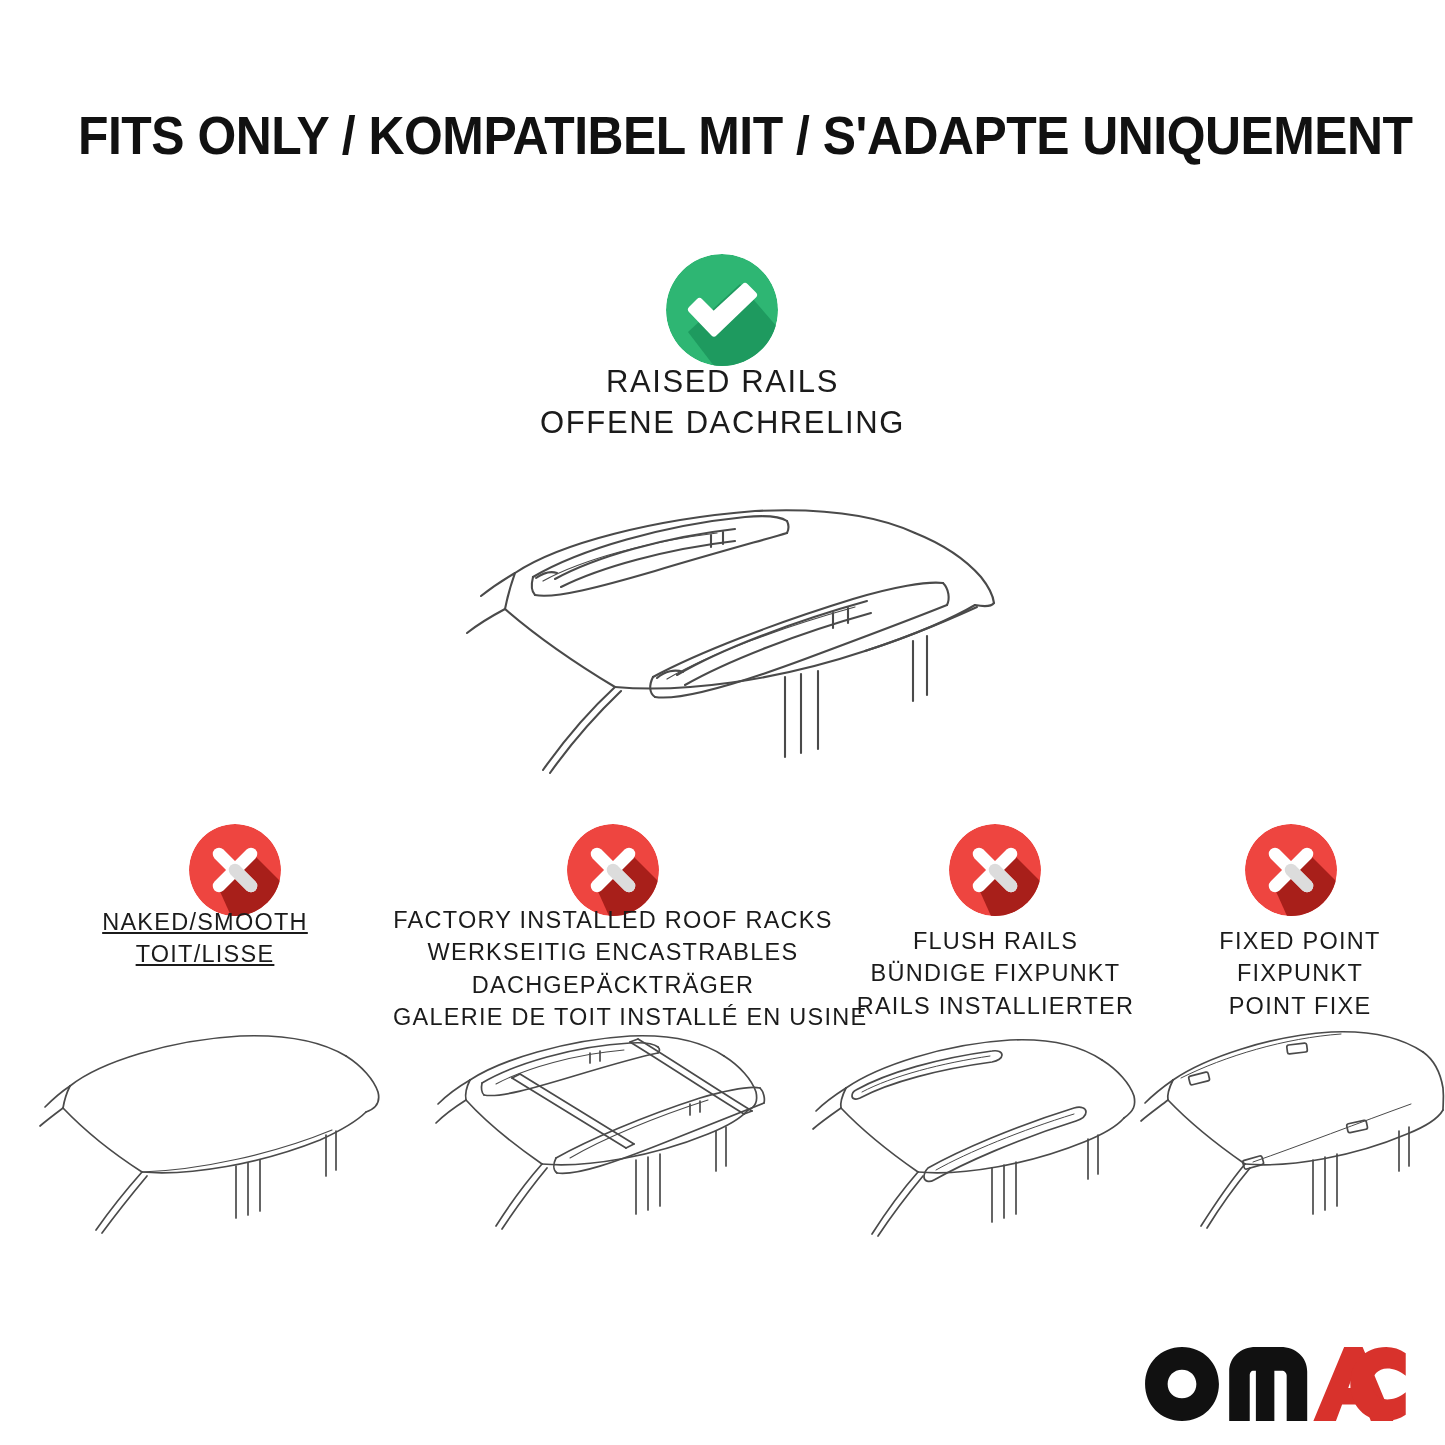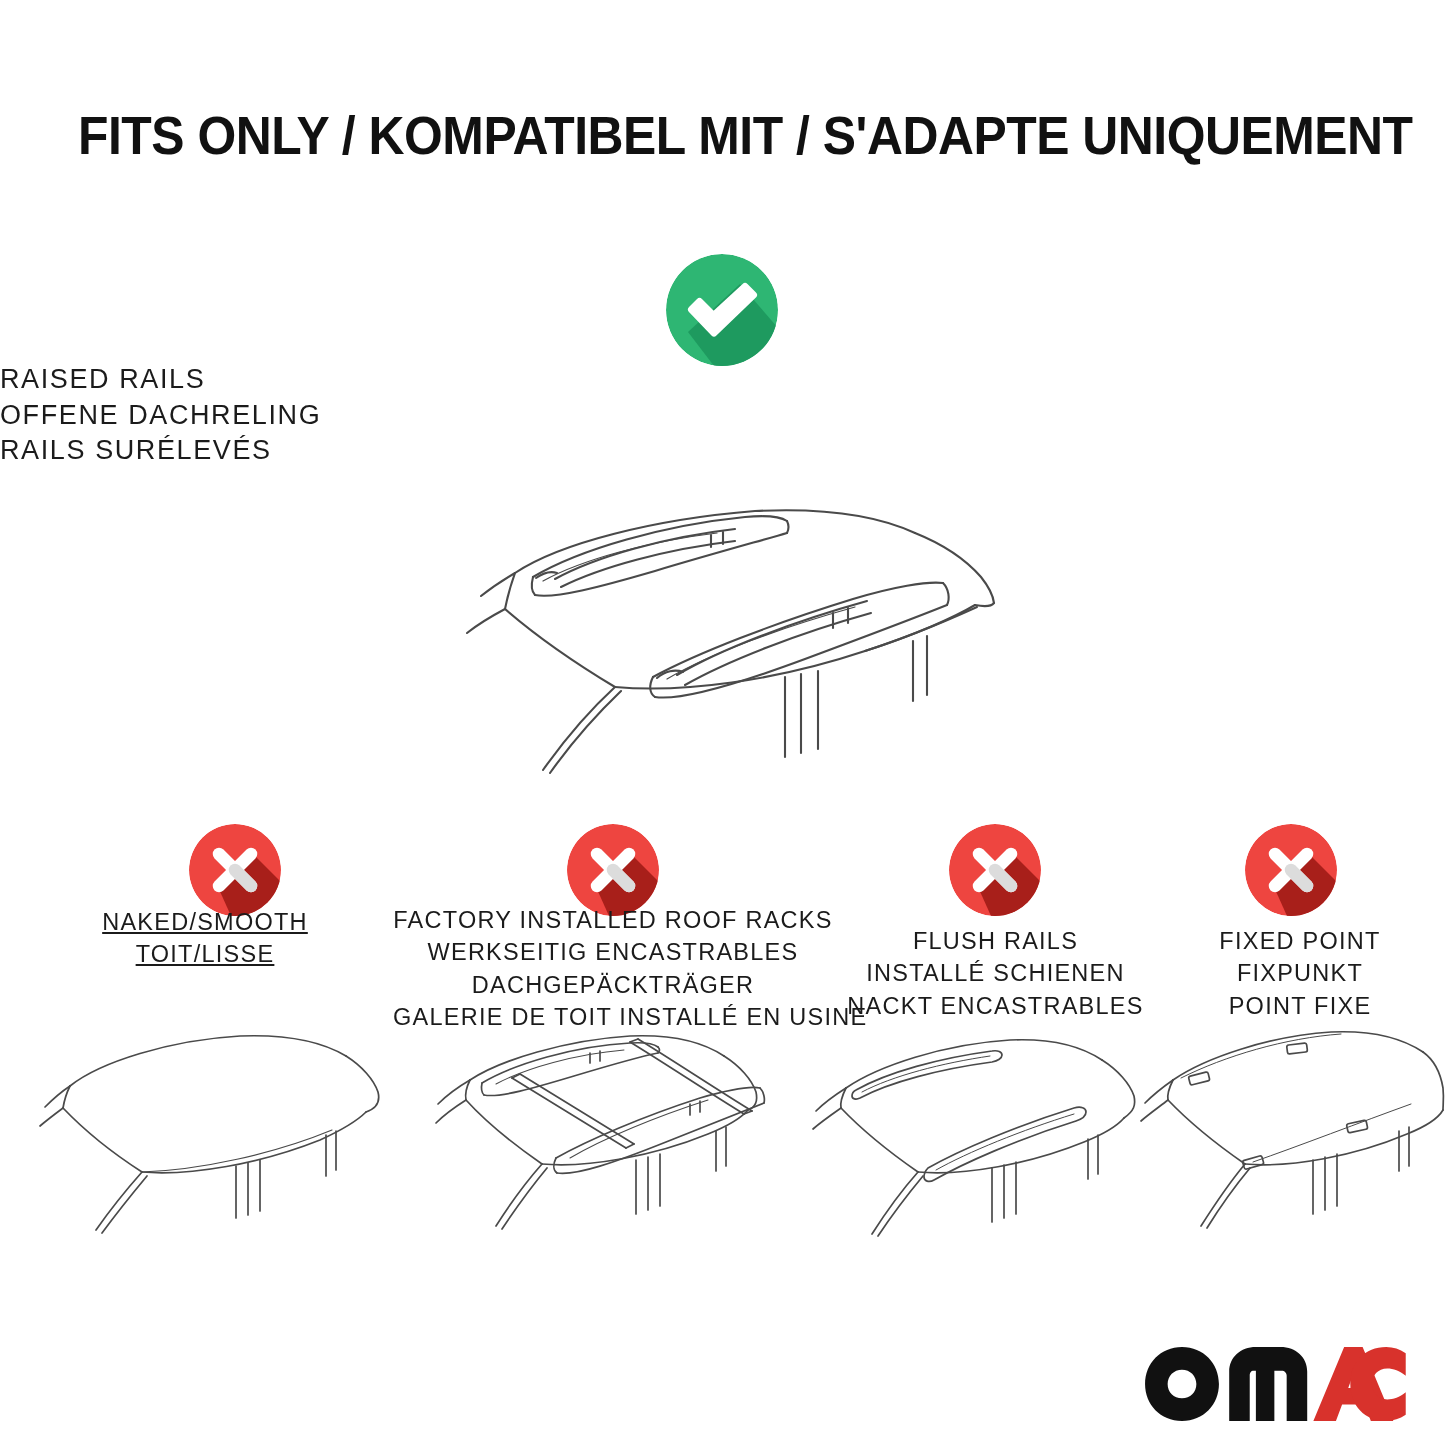--- a/index.html
+++ b/index.html
@@ -35,23 +35,23 @@
     overflow:hidden;
   }
   .badge svg{display:block;width:100%;height:100%;}
 
   
   .good-badge{left:666px;top:254px;width:112px;height:112px;}
 
   .good-labels{
     position:absolute;
     left:0;top:362px;width:1445px;
-    text-align:left;
+    text-align:center;
     color:#1b1b1b;
-    font-size:27px;
+    font-size:31px;
     letter-spacing:1.6px;
     line-height:1.32;
     font-weight:400;
   }
   .good-labels div{white-space:nowrap;}
 
   
   .hero-illo{
     position:absolute;
     left:415px;top:495px;
@@ -118,21 +118,20 @@
     <svg viewBox="0 0 112 112" xmlns="http://www.w3.org/2000/svg">
       <circle cx="56" cy="56" r="56" fill="#2EB673"></circle>
       <path d="M74 30 L112 74 L112 112 L48 112 L22 78 Z" fill="#1E9A5F"></path>
       <path d="M25.5 55.5 L33.5 47.5 L47.5 61.5 L79 32.5 L87.5 41 L48 79 Z" fill="#ffffff" stroke="#ffffff" stroke-width="7" stroke-linejoin="round"></path>
     </svg>
   </div>
 
   <div class="good-labels">
     <div>RAISED RAILS</div>
     <div>OFFENE DACHRELING</div>
-    <div>RAILS SURÉLEVÉS</div>
   </div>
 
   <div class="hero-illo">
     <svg viewBox="0 0 630 300" xmlns="http://www.w3.org/2000/svg" fill="none" stroke="#4a4a4a" stroke-width="2.1" stroke-linecap="round" stroke-linejoin="round">
 
       <path d="M100 78 C145 48 240 24 340 16 C420 12 470 24 500 38"></path>
       <path d="M100 78 C95 92 92 104 90 114"></path>
       <path d="M90 114 C120 140 160 168 200 192"></path>
       <path d="M200 192 C268 198 360 186 450 156 C500 140 540 122 560 110"></path>
 
@@ -294,22 +293,22 @@
         <path d="M46 46 L63 29 L92 58 L92 92 L42 92 L29 63 Z" fill="#A81F1A"></path>
         <g stroke="#ffffff" stroke-width="12.5" stroke-linecap="round">
           <line x1="30" y1="30" x2="62" y2="62"></line>
           <line x1="62" y1="30" x2="30" y2="62"></line>
         </g>
         <line x1="46" y1="46" x2="62" y2="62" stroke="#dcdcdc" stroke-width="12.5" stroke-linecap="round"></line>
       </svg>
     </div>
     <div class="col-labels">
       <div>FLUSH RAILS</div>
-      <div>INSTALLÉ SCHIENEN</div>
-      <div>NACKT ENCASTRABLES</div>
+      <div>BÜNDIGE FIXPUNKT</div>
+      <div>RAILS INSTALLIERTER</div>
     </div>
     <div class="col-illo">
       <svg viewBox="0 0 370 222" xmlns="http://www.w3.org/2000/svg" fill="none" stroke="#4a4a4a" stroke-width="1.7" stroke-linecap="round" stroke-linejoin="round">
         <path d="M58 70 C90 48 156 26 222 22 C266 20 296 30 314 42"></path>
         <path d="M58 70 C54 78 52 85 53 90"></path>
         <path d="M53 90 C74 112 104 136 130 154"></path>
         <path d="M130 154 C176 158 242 146 296 124 C316 116 330 107 336 100"></path>
         <path d="M314 42 C330 52 342 66 346 78 C348 87 346 93 336 100"></path>
         <path d="M58 70 C47 77 36 85 28 93"></path>
         <path d="M53 90 C43 97 33 104 25 111"></path>

